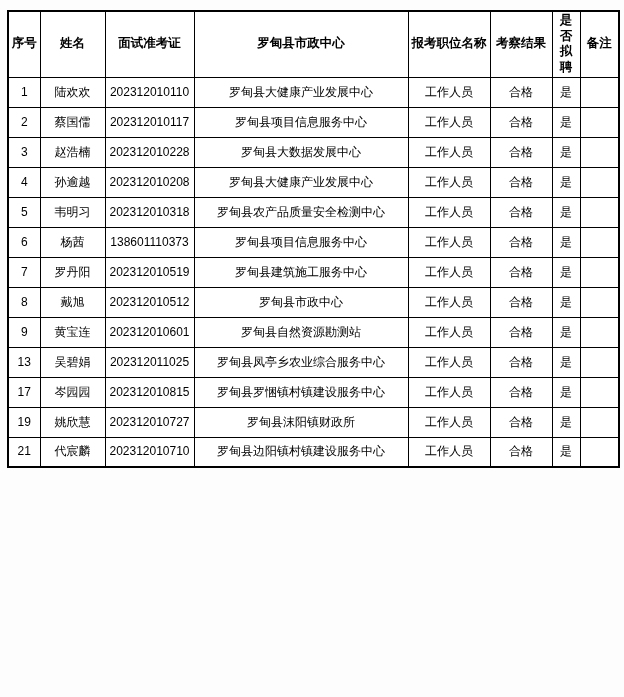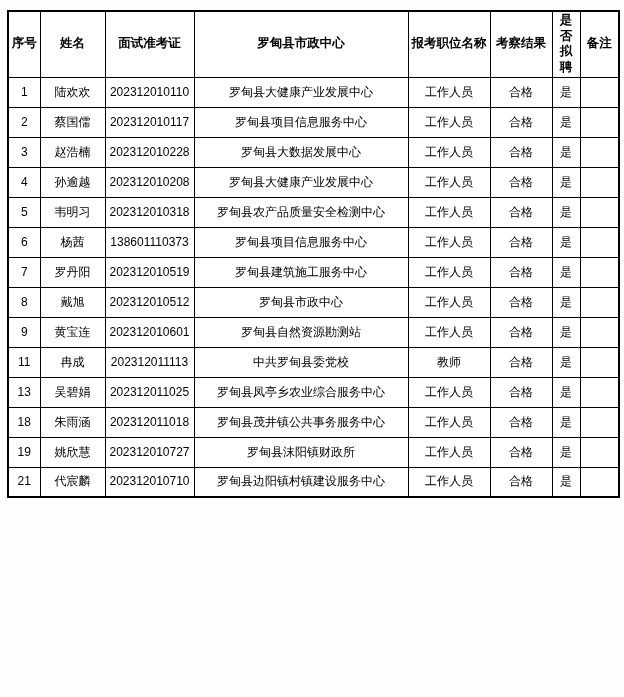--- a/index.html
+++ b/index.html
@@ -155,44 +155,34 @@
           <td class="col-no">9</td>
           <td class="col-name">黄宝连</td>
           <td class="col-ticket">202312010601</td>
           <td class="col-unit">罗甸县自然资源勘测站</td>
           <td class="col-position">工作人员</td>
           <td class="col-result">合格</td>
           <td class="col-hire">是</td>
           <td class="col-remark"></td>
         </tr>
         <tr>
-          <td class="col-no">11</td>
-          <td class="col-name">冉成</td>
-          <td class="col-ticket">202312011113</td>
-          <td class="col-unit">中共罗甸县委党校</td>
-          <td class="col-position">教师</td>
-          <td class="col-result">合格</td>
-          <td class="col-hire">是</td>
-          <td class="col-remark"></td>
-        </tr>
-        <tr>
           <td class="col-no">13</td>
           <td class="col-name">吴碧娟</td>
           <td class="col-ticket">202312011025</td>
           <td class="col-unit">罗甸县凤亭乡农业综合服务中心</td>
           <td class="col-position">工作人员</td>
           <td class="col-result">合格</td>
           <td class="col-hire">是</td>
           <td class="col-remark"></td>
         </tr>
         <tr>
-          <td class="col-no">18</td>
-          <td class="col-name">朱雨涵</td>
-          <td class="col-ticket">202312011018</td>
-          <td class="col-unit">罗甸县茂井镇公共事务服务中心</td>
+          <td class="col-no">17</td>
+          <td class="col-name">岑园园</td>
+          <td class="col-ticket">202312010815</td>
+          <td class="col-unit">罗甸县罗悃镇村镇建设服务中心</td>
           <td class="col-position">工作人员</td>
           <td class="col-result">合格</td>
           <td class="col-hire">是</td>
           <td class="col-remark"></td>
         </tr>
         <tr>
           <td class="col-no">19</td>
           <td class="col-name">姚欣慧</td>
           <td class="col-ticket">202312010727</td>
           <td class="col-unit">罗甸县沫阳镇财政所</td>

